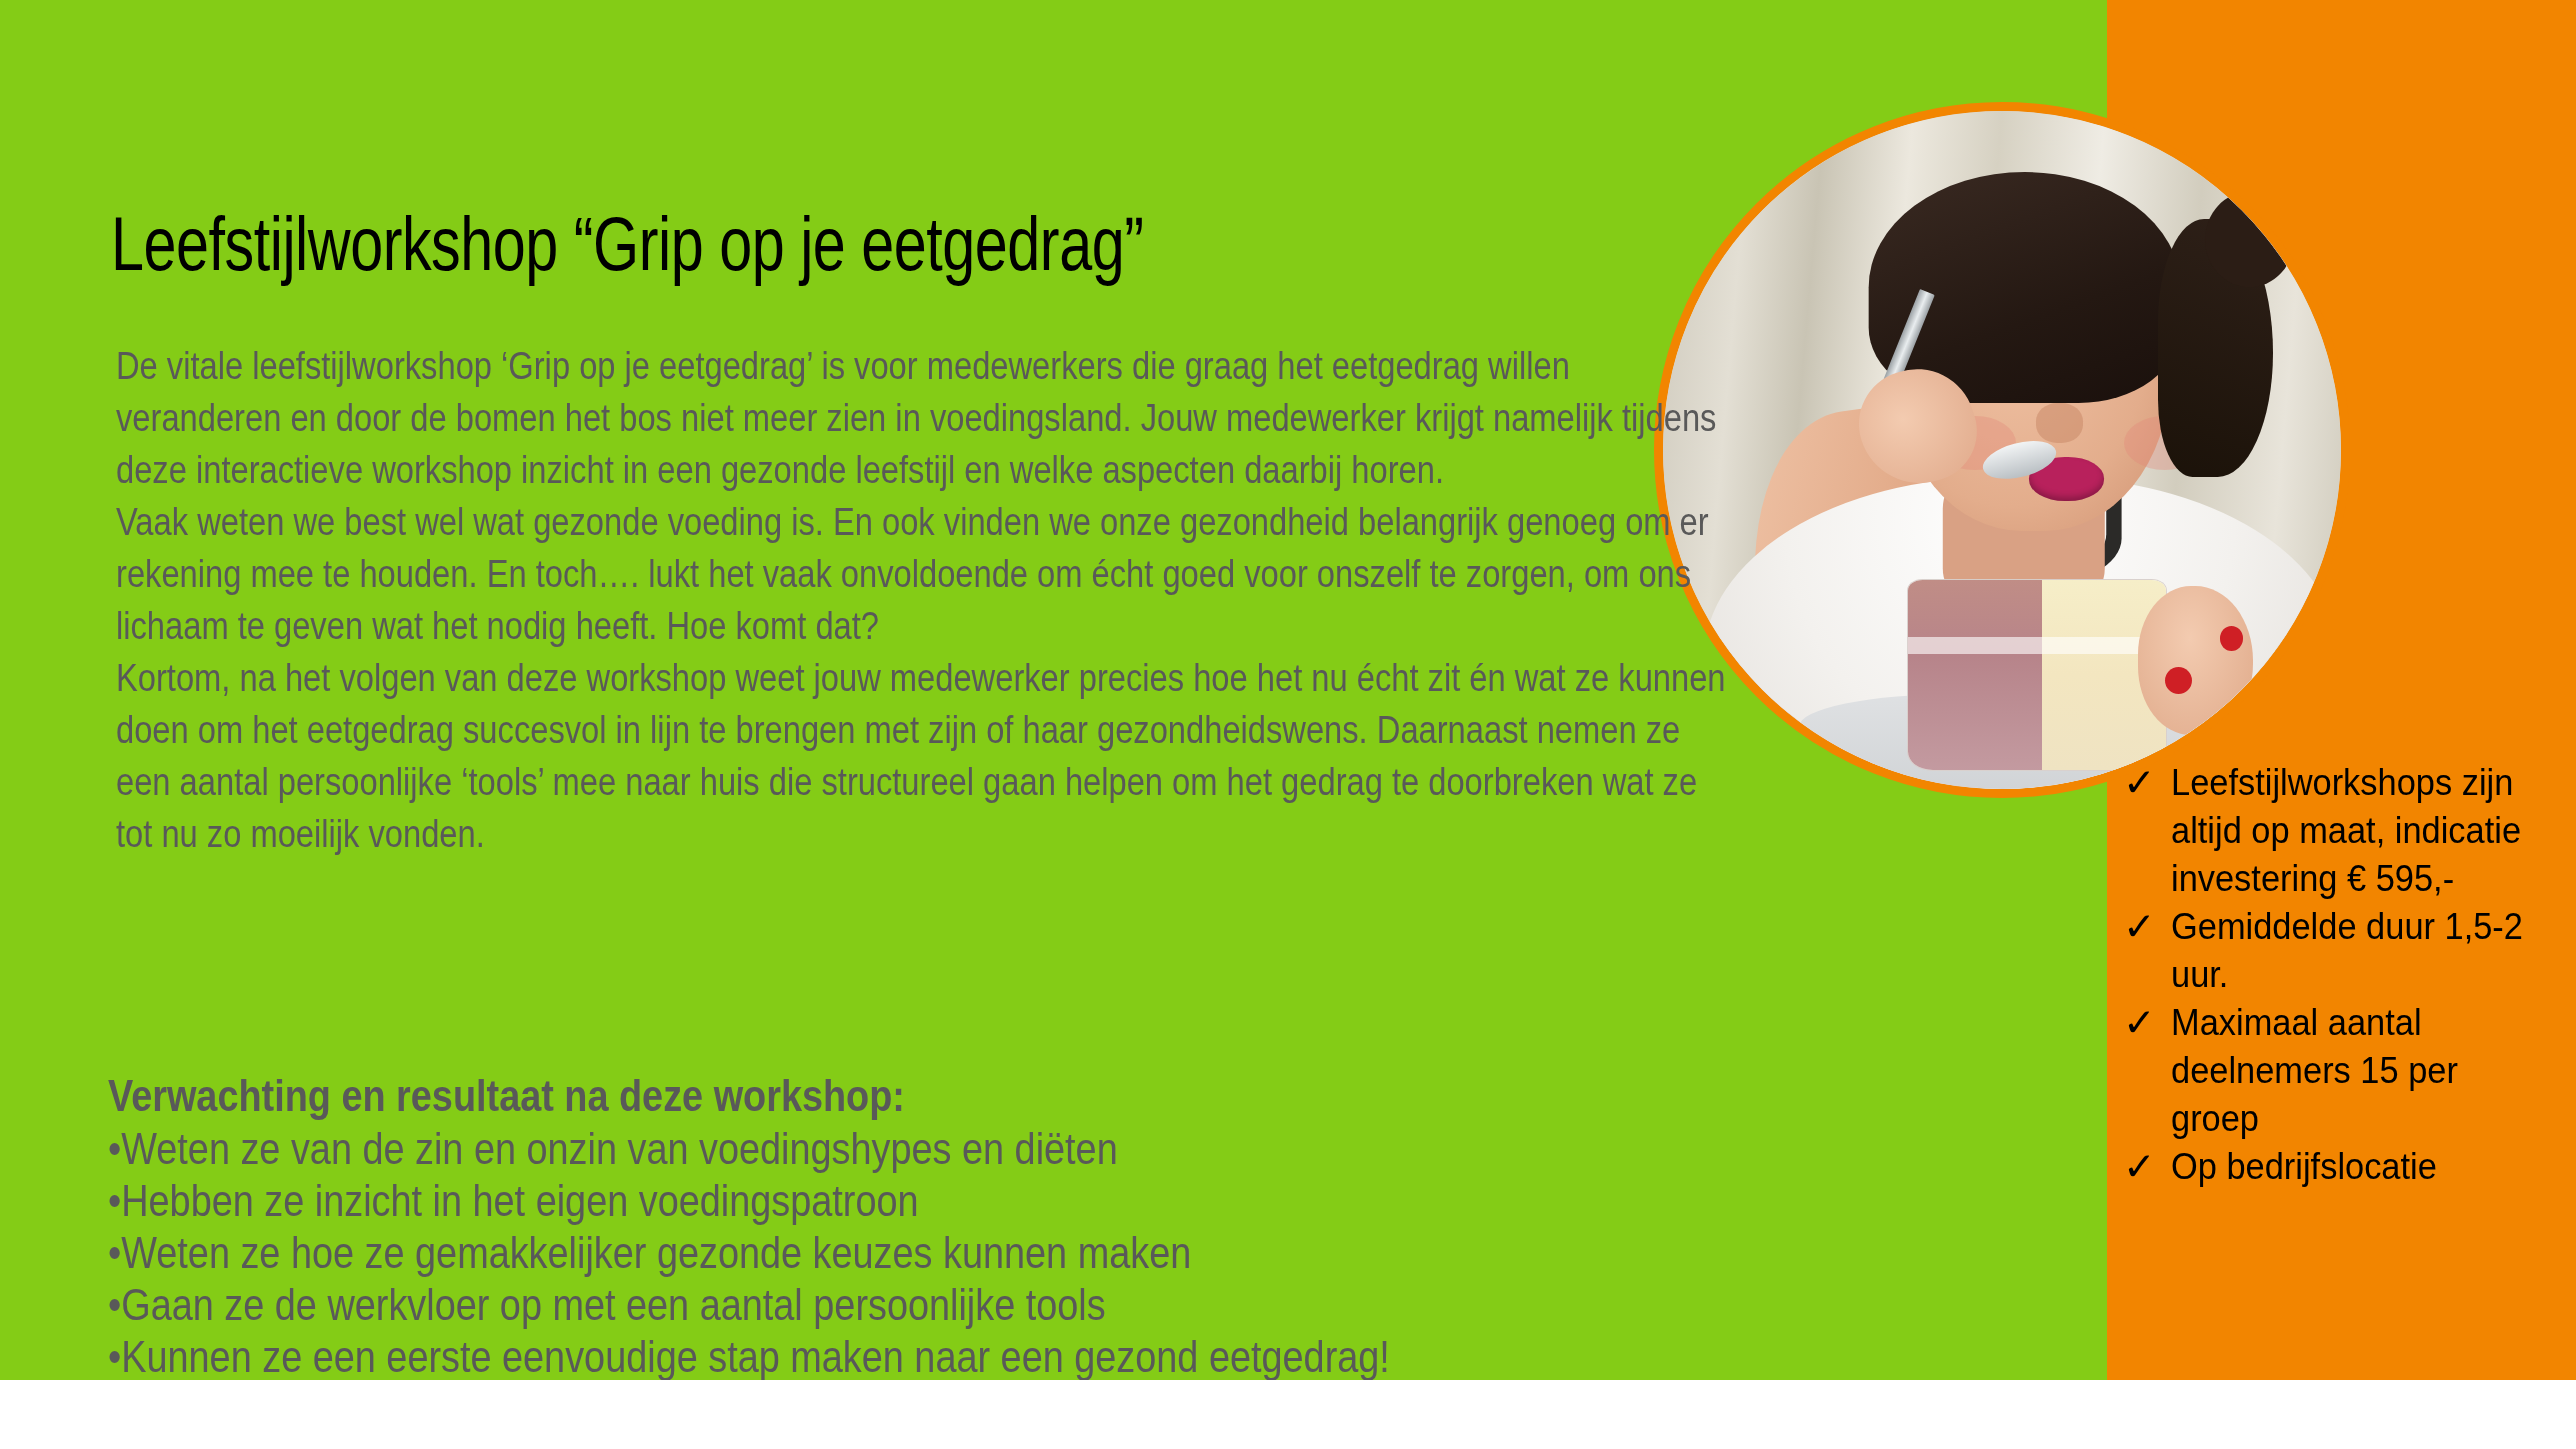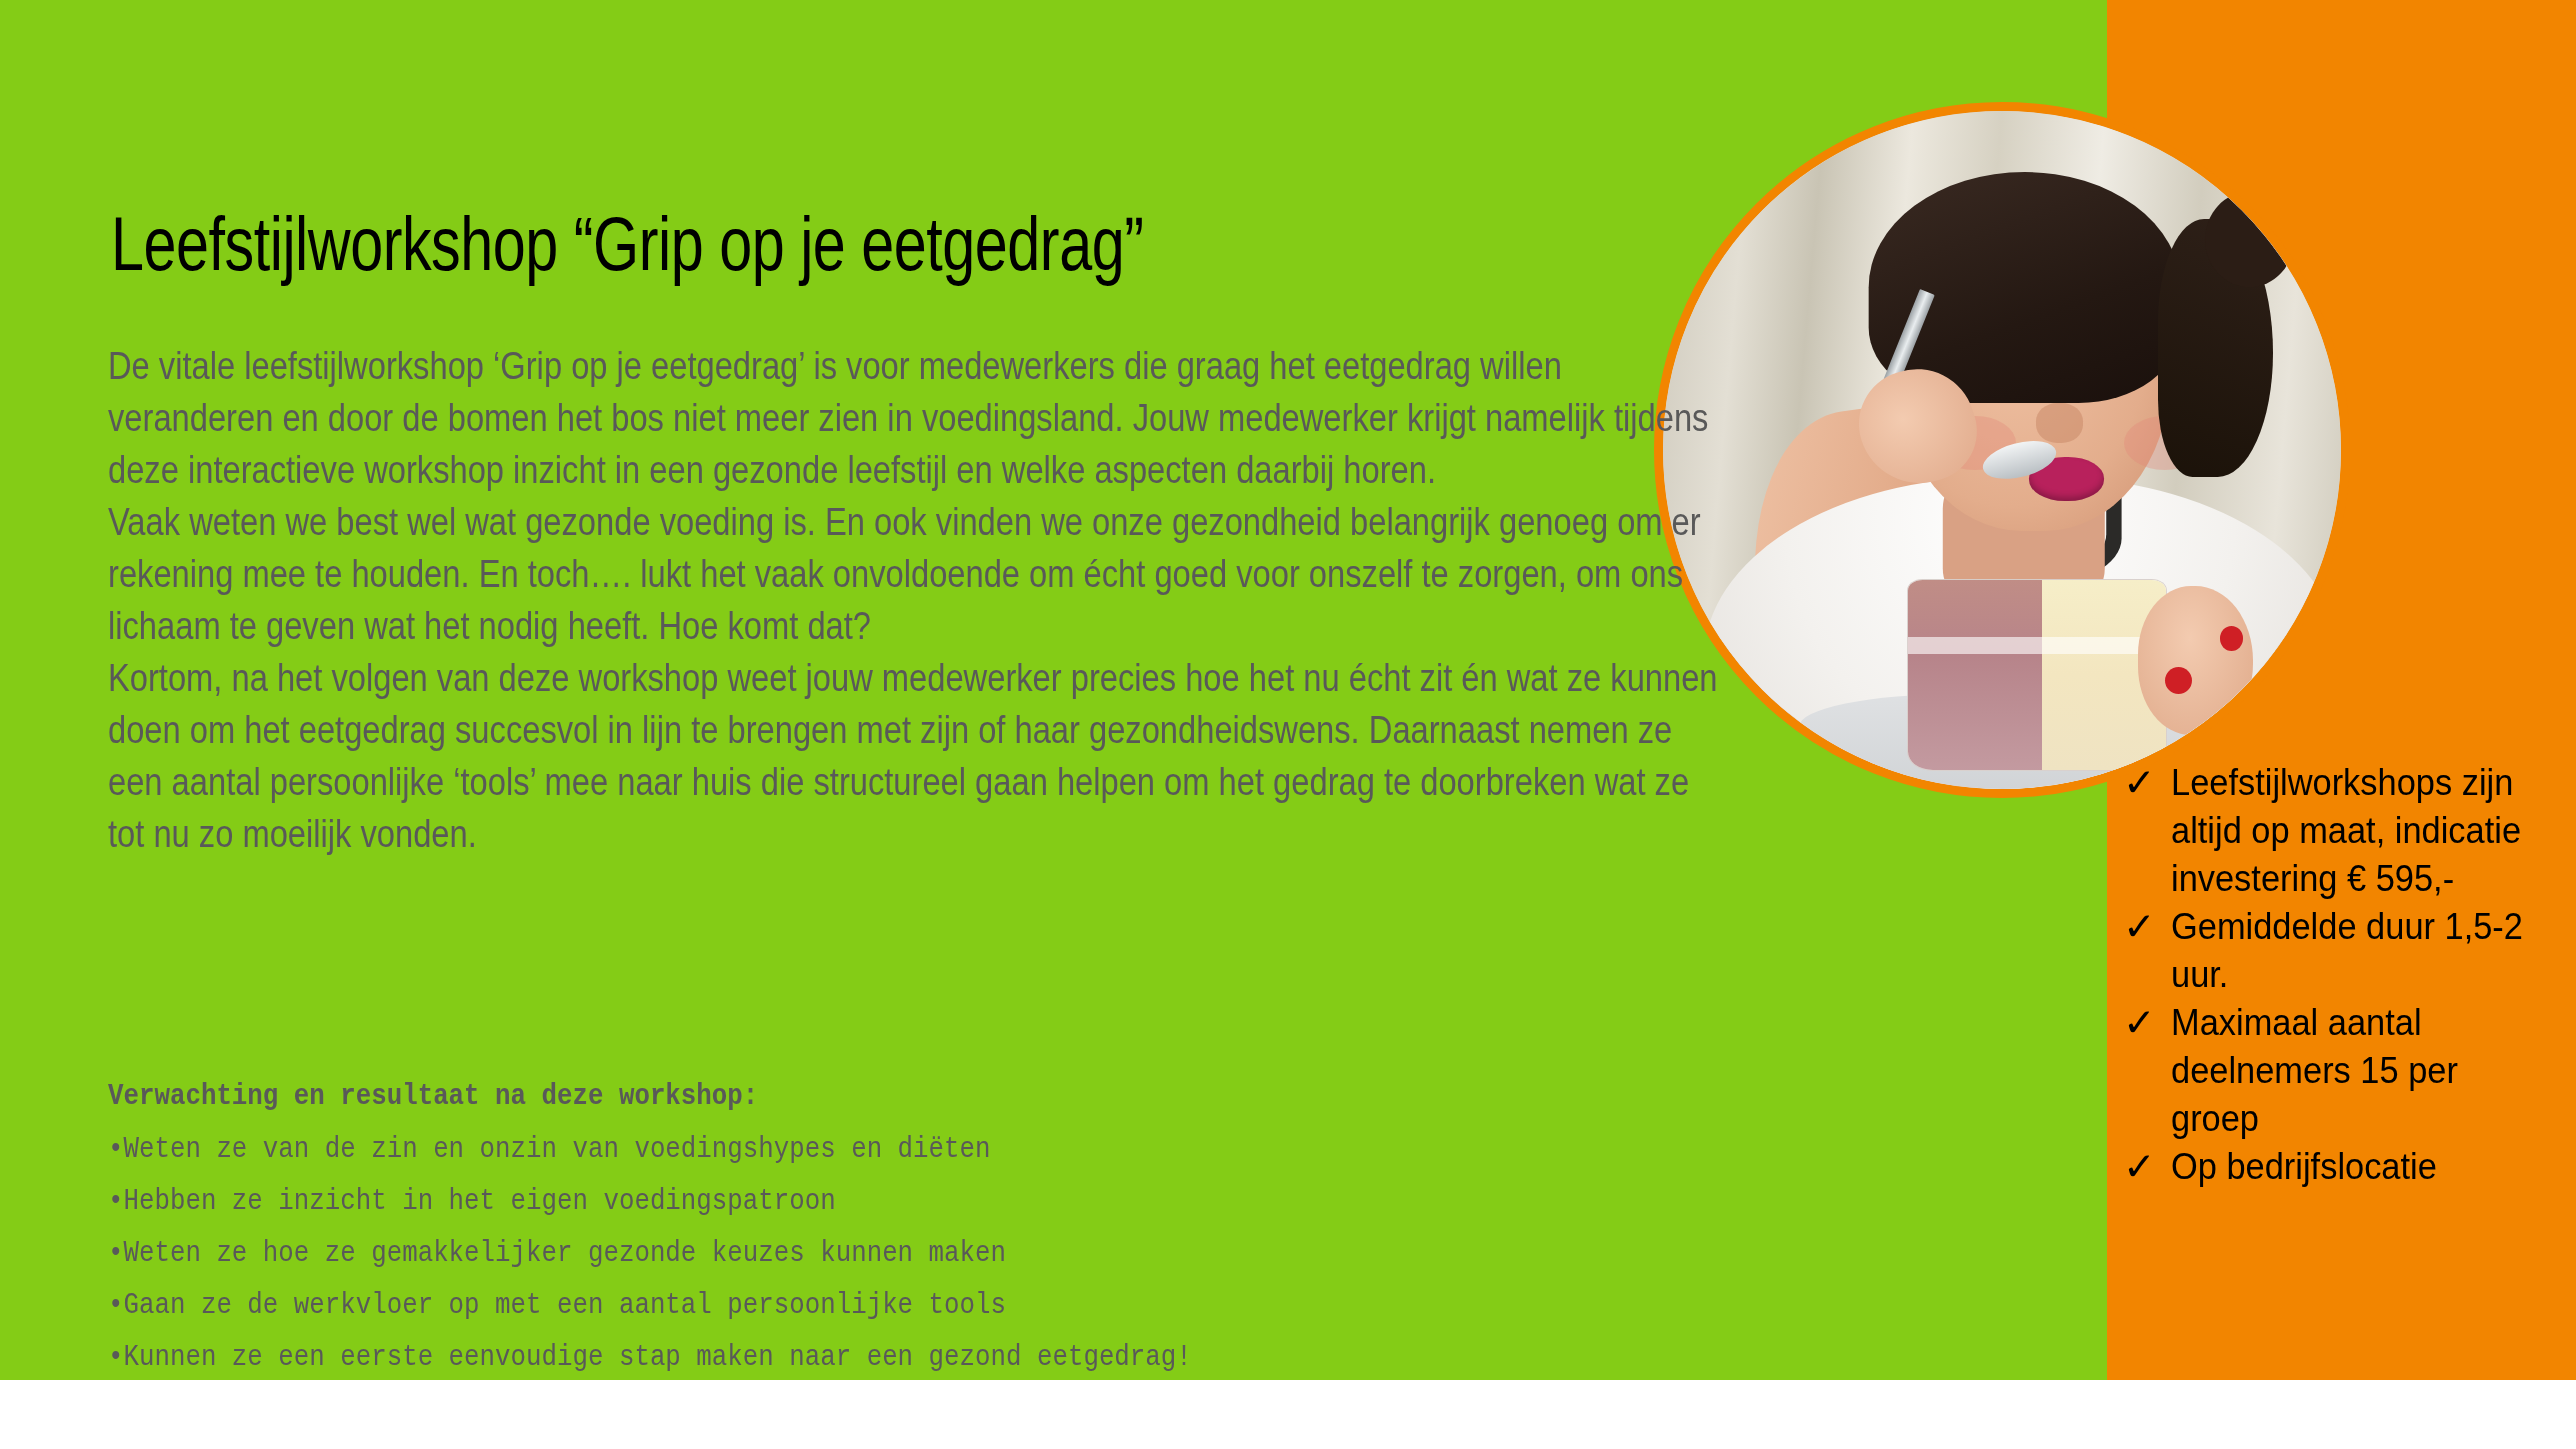--- a/index.html
+++ b/index.html
@@ -211,44 +211,44 @@
     letter-spacing: -0.6px;
     font-family: "Liberation Sans Narrow", "Liberation Sans", sans-serif;
     transform: scaleX(0.78);
     transform-origin: left top;
     white-space: nowrap;
   }
 
   
   .body-copy {
     position: absolute;
-    left: 108px;
+    left: 116px;
     top: 340px;
     width: 1629px;
     color: #595959;
     font-size: 38px;
     line-height: 52px;
     font-family: "Liberation Sans Narrow", "Liberation Sans", sans-serif;
   }
   .body-copy p {
     margin: 0;
     transform: scaleX(0.86);
     transform-origin: left top;
     width: 116%;
   }
 
   .result-block {
     position: absolute;
     left: 108px;
     top: 1070px;
     width: 1629px;
     color: #595959;
-    font-size: 30px;
+    font-size: 44px;
     line-height: 52px;
-    font-family: Liberation Mono, monospace;
+    font-family: Liberation Sans, sans-serif;
   }
   .result-block .heading {
     font-weight: bold;
     margin: 0 0 1.3px 0;
     transform: scaleX(0.86);
     transform-origin: left top;
     width: 116%;
   }
   .result-block .blt {
     margin: 0;

